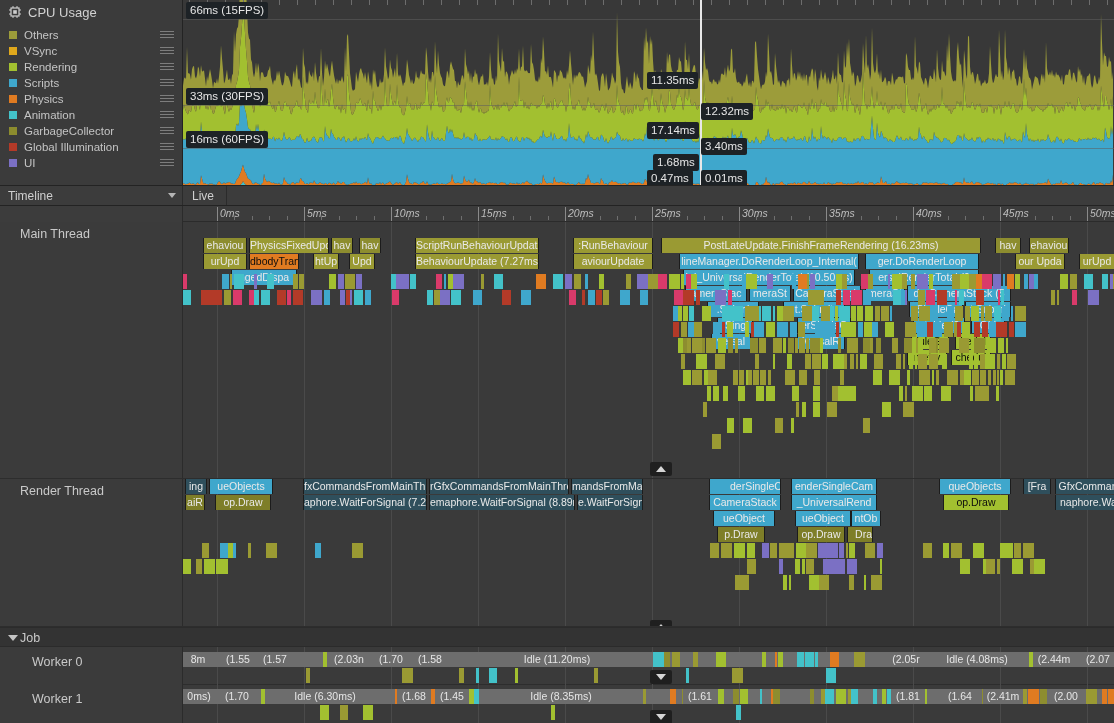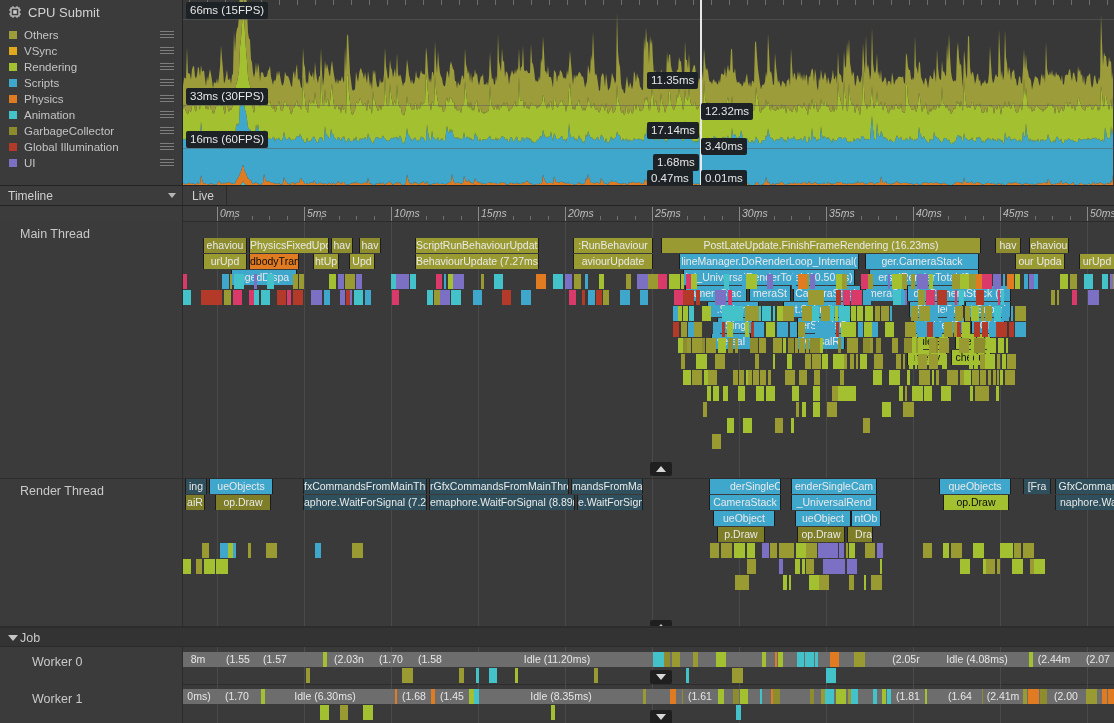--- a/index.html
+++ b/index.html
@@ -136,21 +136,21 @@
                 <line x1="9" y1="1" x2="9" y2="3"></line>
               <line x1="5" y1="11" x2="5" y2="13"></line>
                 <line x1="9" y1="11" x2="9" y2="13"></line>
               <line x1="1" y1="5" x2="3" y2="5"></line>
                 <line x1="1" y1="9" x2="3" y2="9"></line>
               <line x1="11" y1="5" x2="13" y2="5"></line>
                 <line x1="11" y1="9" x2="13" y2="9"></line>
             </g>
           </svg>
         </span>
-        <span>CPU Submit</span>
+        <span>CPU Usage</span>
       </div>
       <div class="legend-list" id="legend-list">
           <div class="legend-item">
             <span class="legend-swatch" style="background:#9c9c3a"></span>
             <span class="legend-label">Others</span>
             <span class="legend-handle">
               <i></i>
               <i></i>
               <i></i>
             </span>
@@ -439,21 +439,21 @@
           <div class="bar bd lt" style="left: 478px; top: 16px; width: 320px; height: 15px; line-height: 15px; background: rgb(154, 154, 51);">PostLateUpdate.FinishFrameRendering (16.23ms)</div>
           <div class="bar bd lt" style="left: 812px; top: 16px; width: 26px; height: 15px; line-height: 15px; background: rgb(141, 141, 47);">hav</div>
           <div class="bar bd lt" style="left: 846px; top: 16px; width: 40px; height: 15px; line-height: 15px; background: rgb(141, 141, 47);">ehaviou</div>
           <div class="bar bd lt" style="left: 20px; top: 32px; width: 44px; height: 15px; line-height: 15px; background: rgb(154, 154, 51);">urUpd</div>
           <div class="bar bd" style="left: 66px; top: 32px; width: 50px; height: 15px; line-height: 15px; background: rgb(224, 123, 33);">dbodyTran</div>
           <div class="bar bd lt" style="left: 130px; top: 32px; width: 26px; height: 15px; line-height: 15px; background: rgb(154, 154, 51);">htUp</div>
           <div class="bar bd lt" style="left: 166px; top: 32px; width: 26px; height: 15px; line-height: 15px; background: rgb(154, 154, 51);">Upd</div>
           <div class="bar bd lt" style="left: 232px; top: 32px; width: 124px; height: 15px; line-height: 15px; background: rgb(154, 154, 51);">BehaviourUpdate (7.27ms)</div>
           <div class="bar bd lt" style="left: 390px; top: 32px; width: 80px; height: 15px; line-height: 15px; background: rgb(154, 154, 51);">aviourUpdate</div>
           <div class="bar bd lt" style="left: 496px; top: 32px; width: 180px; height: 15px; line-height: 15px; background: rgb(63, 167, 204);">lineManager.DoRenderLoop_Internal(</div>
-          <div class="bar bd lt" style="left: 682px; top: 32px; width: 114px; height: 15px; line-height: 15px; background: rgb(63, 167, 204);">ger.CameraStack</div>
+          <div class="bar bd lt" style="left: 682px; top: 32px; width: 114px; height: 15px; line-height: 15px; background: rgb(63, 167, 204);">ger.DoRenderLoop</div>
           <div class="bar bd lt" style="left: 832px; top: 32px; width: 50px; height: 15px; line-height: 15px; background: rgb(154, 154, 51);">our Upda</div>
           <div class="bar bd lt" style="left: 896px; top: 32px; width: 36px; height: 15px; line-height: 15px; background: rgb(154, 154, 51);">urUpd</div>
           <div class="bar bd lt" style="left: 48px; top: 48px; width: 66px; height: 15px; line-height: 15px; background: rgb(63, 167, 204);">ngedDispa</div>
           <div class="bar bd lt" style="left: 500px; top: 48px; width: 172px; height: 15px; line-height: 15px; background: rgb(63, 167, 204);">Inl_UniversalRenderTotal (10.50ms)</div>
           <div class="bar bd lt" style="left: 686px; top: 48px; width: 110px; height: 15px; line-height: 15px; background: rgb(63, 167, 204);">ersalRenderTotal (9</div>
           <div class="bar bd lt" style="left: 502px; top: 64px; width: 62px; height: 15px; line-height: 15px; background: rgb(63, 167, 204);">ameraStac</div>
           <div class="bar bd lt" style="left: 566px; top: 64px; width: 42px; height: 15px; line-height: 15px; background: rgb(63, 167, 204);">meraSt</div>
           <div class="bar bd lt" style="left: 610px; top: 64px; width: 68px; height: 15px; line-height: 15px; background: rgb(63, 167, 204);">CameraStack</div>
           <div class="bar bd lt" style="left: 682px; top: 64px; width: 40px; height: 15px; line-height: 15px; background: rgb(63, 167, 204);">meraSt</div>
           <div class="bar bd lt" style="left: 724px; top: 64px; width: 104px; height: 15px; line-height: 15px; background: rgb(63, 167, 204);">derCameraStack (5</div>

